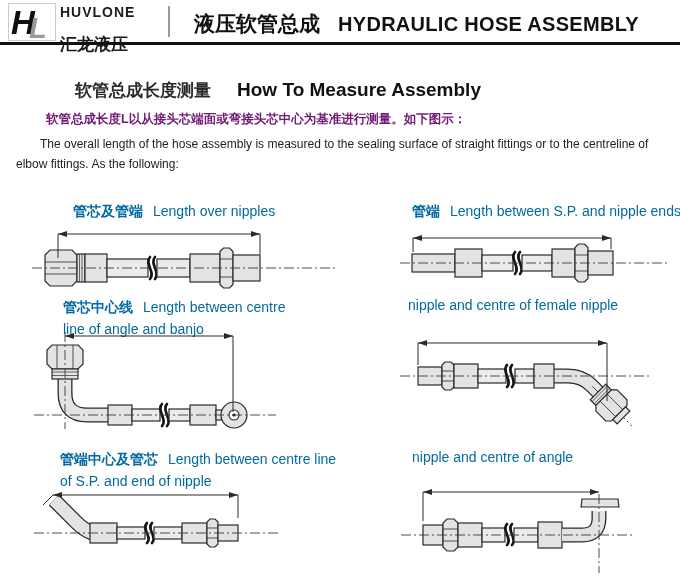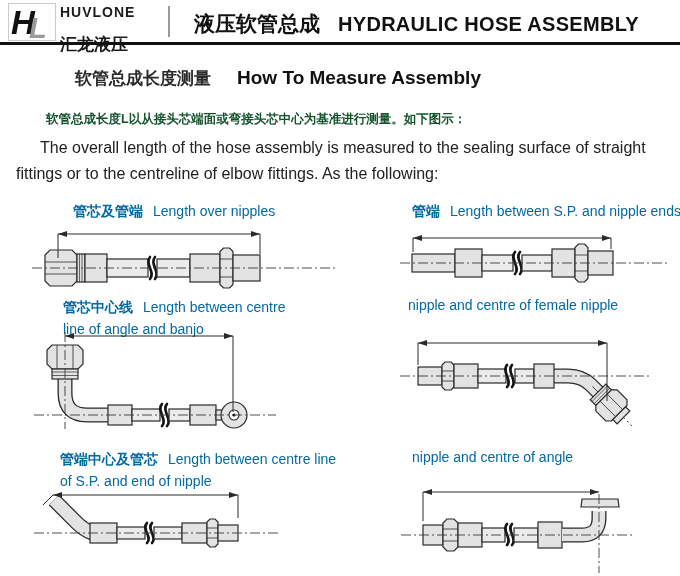--- a/index.html
+++ b/index.html
@@ -12,26 +12,26 @@
   #logo-mark{position:absolute;left:8px;top:3px;}
   #brand{position:absolute;left:60px;top:5px;line-height:1.1;}
   #brand .brand-en{font-size:14px;font-weight:800;letter-spacing:1px;color:#1c1c1c;}
   #brand .brand-cn{font-size:17px;font-weight:800;color:#1c1c1c;margin-top:16px;}
   #header-divider{position:absolute;left:168px;top:6px;width:2px;height:31px;background:#9a9a9a;}
   #header-title{position:absolute;left:194px;top:10px;display:flex;align-items:baseline;gap:18px;white-space:nowrap;}
   #header-title .t-cn{font-size:21px;font-weight:800;color:#111;text-align:center;}
   #header-title .t-en{font-size:20px;font-weight:800;color:#111;letter-spacing:0.3px;}
   #header-rule{position:absolute;left:0;top:42px;width:680px;height:3px;background:#111;}
   
-  #section-title{position:absolute;left:0;top:67px;width:556px;display:flex;justify-content:center;align-items:baseline;gap:26px;white-space:nowrap;}
+  #section-title{position:absolute;left:0;top:79px;width:556px;display:flex;justify-content:center;align-items:baseline;gap:26px;white-space:nowrap;}
   #section-title .s-cn{font-size:17px;font-weight:700;color:#2a2a2a;}
   #section-title .s-en{font-size:19px;font-weight:700;color:#111;}
   
-  #intro-cn{position:absolute;left:46px;top:111px;width:610px;font-size:12.5px;font-weight:700;color:#14532d;}
-  #intro-en{position:absolute;left:16px;top:135px;width:652px;font-size:16px;color:#222;line-height:1.65;text-indent:24px;}
+  #intro-cn{position:absolute;left:46px;top:111px;width:610px;font-size:12.5px;font-weight:700;color:#701a75;}
+  #intro-en{position:absolute;left:16px;top:135px;width:652px;font-size:12px;color:#222;line-height:1.65;text-indent:24px;}
   
   .dlabel{position:absolute;font-size:14px;color:#0369a1;line-height:22px;white-space:nowrap;}
   .dlabel .cn{font-weight:700;margin-right:10px;}
   
   .part{fill:#e3e3e3;stroke:#2a2a2a;stroke-width:1.2;}
   .hose{fill:#ebebeb;stroke:#2a2a2a;stroke-width:1.2;}
   .facet{stroke:#2a2a2a;stroke-width:0.8;fill:none;}
   .serr{stroke:#2a2a2a;stroke-width:0.7;fill:none;}
   .cl{stroke:#3a3a3a;stroke-width:0.9;stroke-dasharray:10 3 2 3;fill:none;}
   .dim{stroke:#2a2a2a;stroke-width:1;fill:none;}

